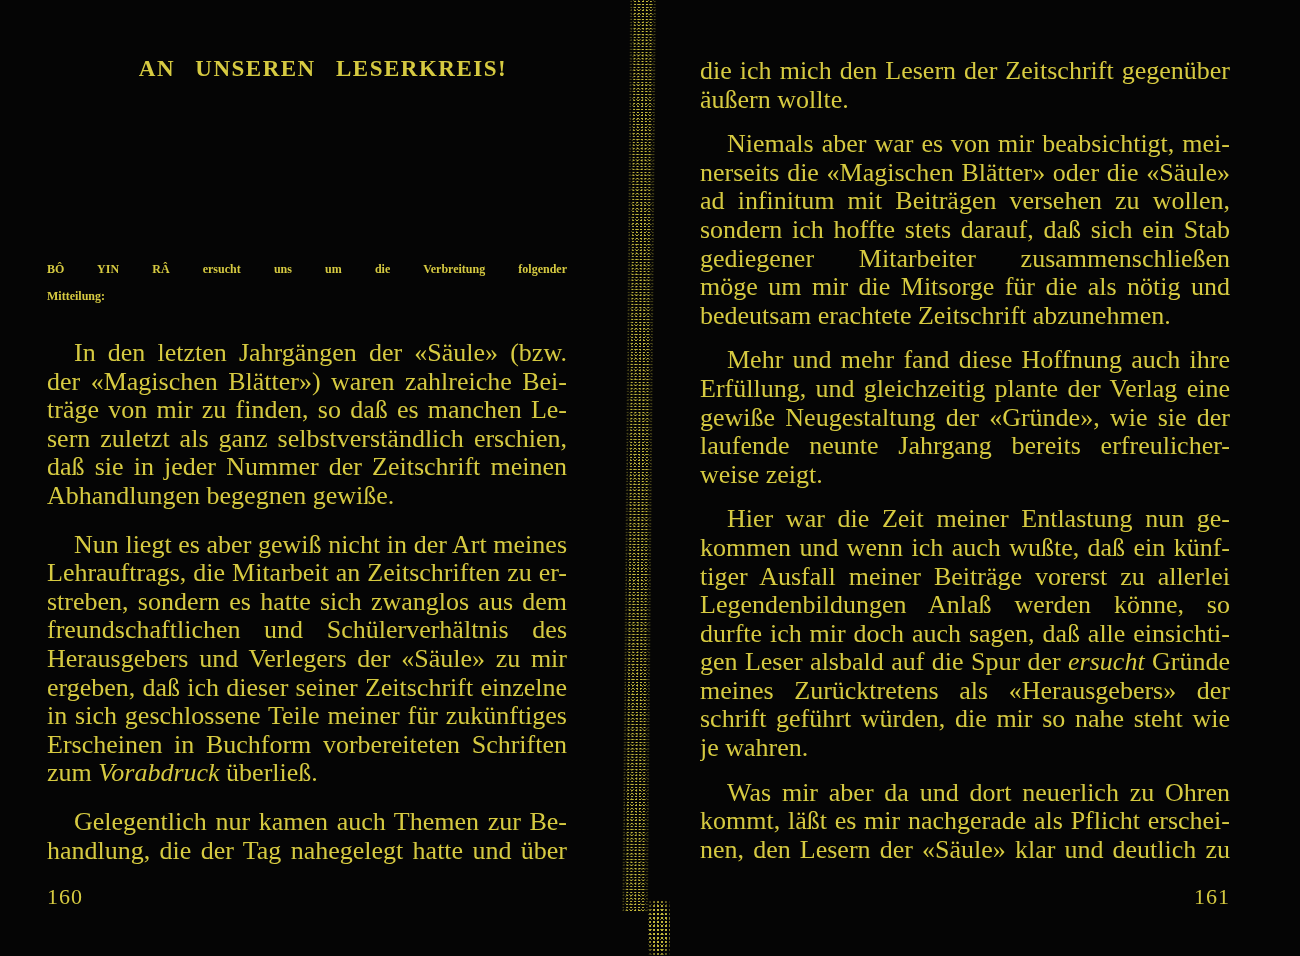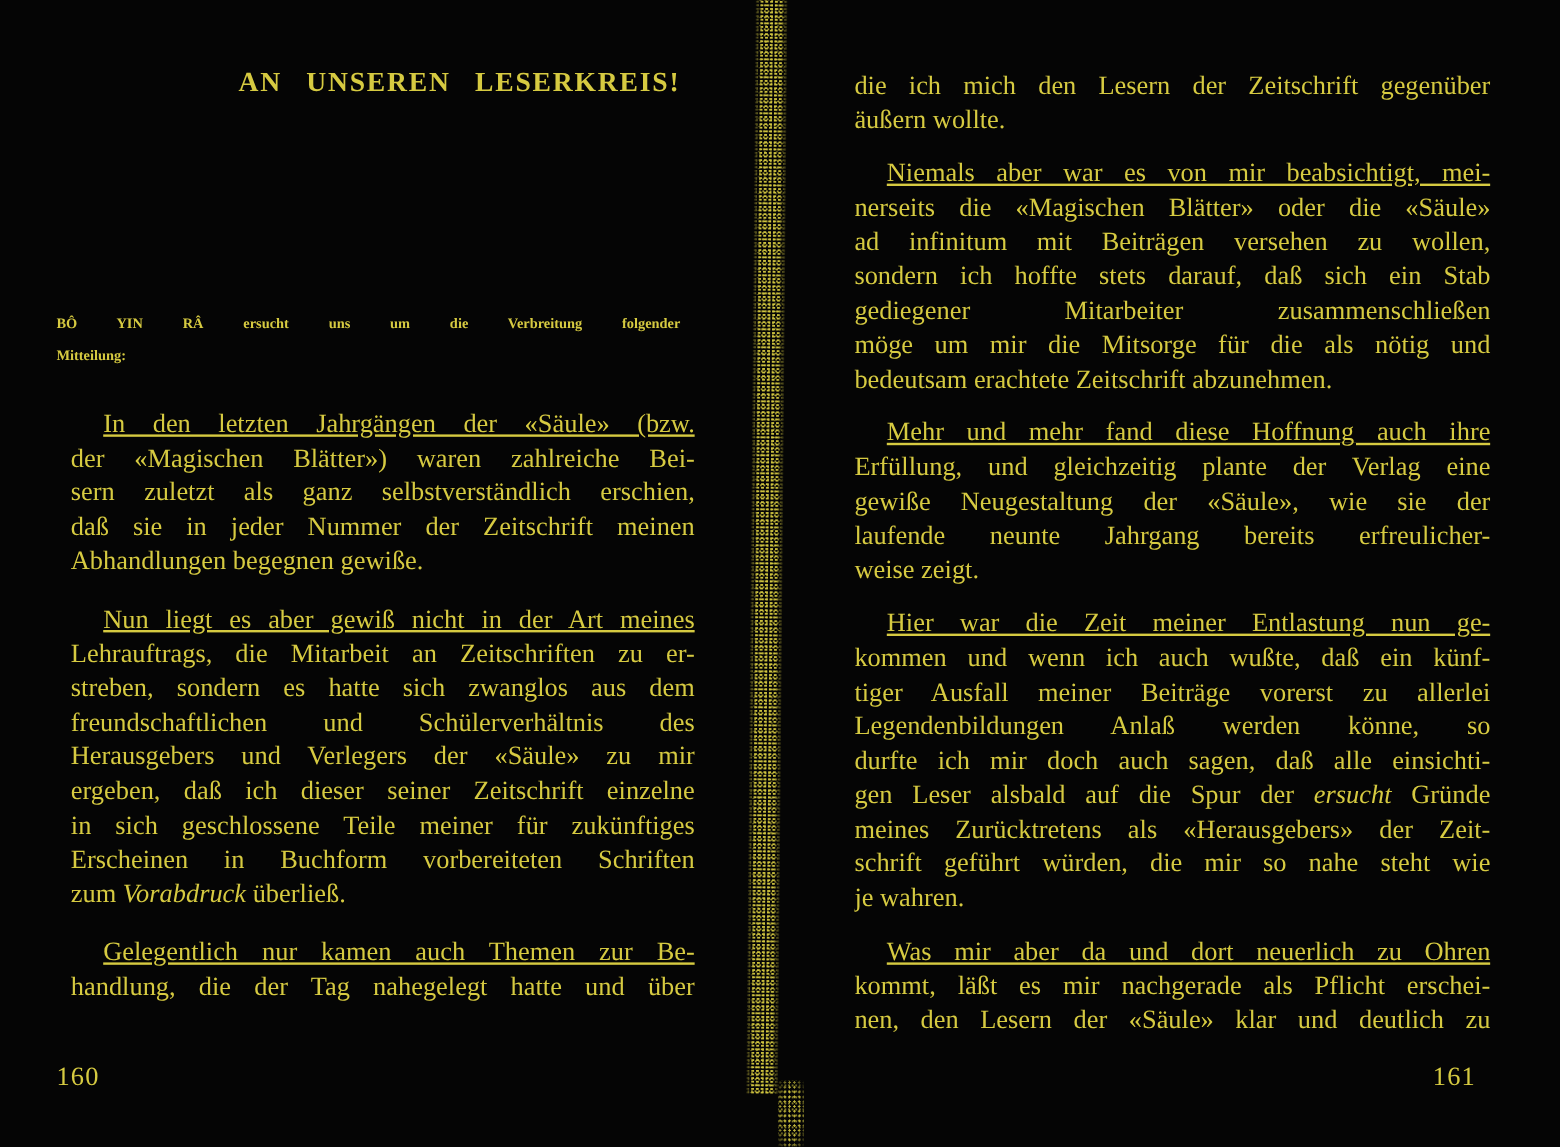--- a/index.html
+++ b/index.html
@@ -15,48 +15,48 @@
     color: var(--ink);
     font-family: "Liberation Serif", "DejaVu Serif", serif;
     overflow: hidden;
     position: relative;
   }
   .page { position: absolute; top: 0; height: 956px; }
   .page.left  { left: 47px;  width: 520px; }
   .page.right { left: 700px; width: 530px; }
 
   .heading {
-    position: absolute; top: 56px; left: 0; width: 100%;
-    text-align: right;
+    position: absolute; top: 56px; left: 16px; width: 100%;
+    text-align: center;
     font-weight: bold;
     font-size: 23px;
     letter-spacing: 1.5px;
     word-spacing: 13px;
     white-space: nowrap;
   }
 
   .note { position: absolute; top: 256px; left: 0; width: 100%; font-weight: bold; font-size: 12px; }
   .note .line { line-height: 27px; height: 27px; }
 
-  .body-text { position: absolute; left: 12px; width: 100%; font-size: 22px; }
+  .body-text { position: absolute; left: 0; width: 100%; font-size: 26px; }
   .left  .body-text { top: 339px; }
   .right .body-text { top: 57px; }
 
   .left  .para { margin-bottom: 20px; }
   .right .para { margin-bottom: 16px; }
 
   .line {
     line-height: var(--lh);
     height: var(--lh);
     overflow: hidden;
     text-align: justify;
     text-align-last: justify;
   }
   .line.end-line   { text-align-last: left; }
-  .line.first-line { text-indent: 27px; text-decoration: underline; }
+  .line.first-line { text-indent: 27px; }
   .line i { font-style: italic; }
 
   .page-num { position: absolute; top: 884px; font-size: 22px; letter-spacing: 1px; }
   .left  .page-num { left: 0; }
   .right .page-num { right: 0; text-align: right; }
 
   
   .gutter {
     position: absolute; left: 629px; top: 0; width: 28px; height: 912px;
     transform: rotate(0.5deg); transform-origin: 50% 0;
@@ -90,20 +90,21 @@
     <div class="note">
         <div class="para">
           <div class="line">BÔ YIN RÂ ersucht uns um die Verbreitung folgender</div>
           <div class="line end-line">Mitteilung:</div>
         </div>
       </div>
     <div class="body-text">
         <div class="para">
           <div class="line first-line">In den letzten Jahrgängen der «Säule» (bzw.</div>
           <div class="line">der «Magischen Blätter») waren zahlreiche Bei-</div>
+          <div class="line">träge von mir zu finden, so daß es manchen Le-</div>
           <div class="line">sern zuletzt als ganz selbstverständlich erschien,</div>
           <div class="line">daß sie in jeder Nummer der Zeitschrift meinen</div>
           <div class="line end-line">Abhandlungen begegnen gewiße.</div>
         </div>
         <div class="para">
           <div class="line first-line">Nun liegt es aber gewiß nicht in der Art meines</div>
           <div class="line">Lehrauftrags, die Mitarbeit an Zeitschriften zu er-</div>
           <div class="line">streben, sondern es hatte sich zwanglos aus dem</div>
           <div class="line">freundschaftlichen und Schülerverhältnis des</div>
           <div class="line">Herausgebers und Verlegers der «Säule» zu mir</div>
@@ -134,21 +135,21 @@
           <div class="line">nerseits die «Magischen Blätter» oder die «Säule»</div>
           <div class="line">ad infinitum mit Beiträgen versehen zu wollen,</div>
           <div class="line">sondern ich hoffte stets darauf, daß sich ein Stab</div>
           <div class="line">gediegener Mitarbeiter zusammenschließen</div>
           <div class="line">möge um mir die Mitsorge für die als nötig und</div>
           <div class="line end-line">bedeutsam erachtete Zeitschrift abzunehmen.</div>
         </div>
         <div class="para">
           <div class="line first-line">Mehr und mehr fand diese Hoffnung auch ihre</div>
           <div class="line">Erfüllung, und gleichzeitig plante der Verlag eine</div>
-          <div class="line">gewiße Neugestaltung der «Säule», wie sie der</div>
+          <div class="line">gewiße Neugestaltung der «Gründe», wie sie der</div>
           <div class="line">laufende neunte Jahrgang bereits erfreulicher-</div>
           <div class="line end-line">weise zeigt.</div>
         </div>
         <div class="para">
           <div class="line first-line">Hier war die Zeit meiner Entlastung nun ge-</div>
           <div class="line">kommen und wenn ich auch wußte, daß ein künf-</div>
           <div class="line">tiger Ausfall meiner Beiträge vorerst zu allerlei</div>
           <div class="line">Legendenbildungen Anlaß werden könne, so</div>
           <div class="line">durfte ich mir doch auch sagen, daß alle einsichti-</div>
           <div class="line">gen Leser alsbald auf die Spur der <i>ersucht</i> Gründe</div>

